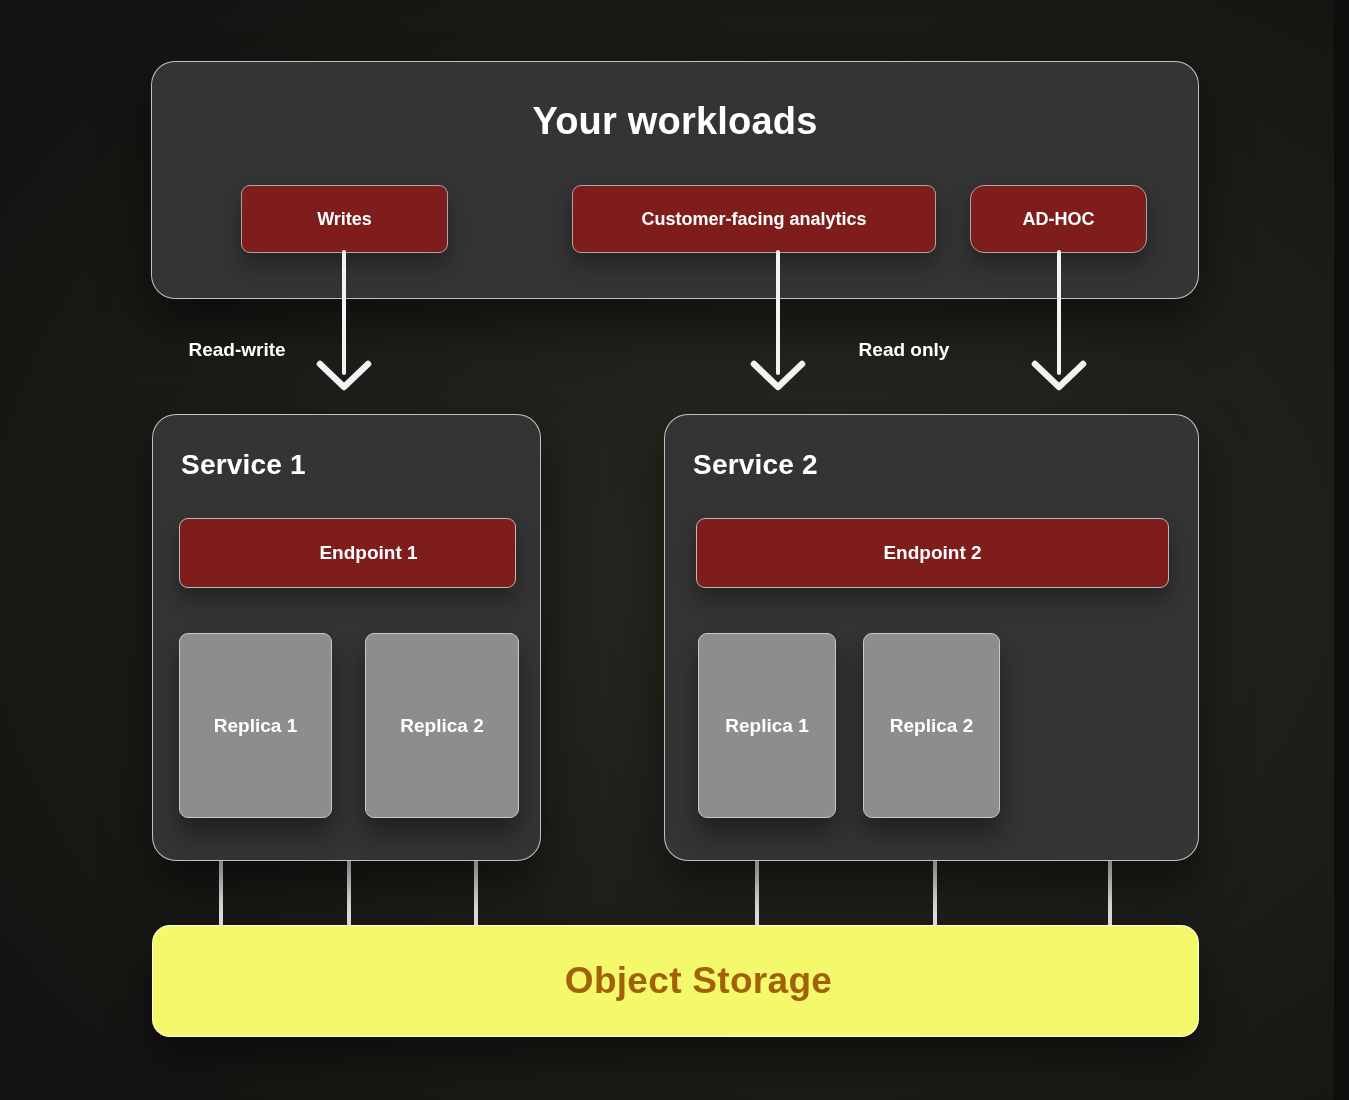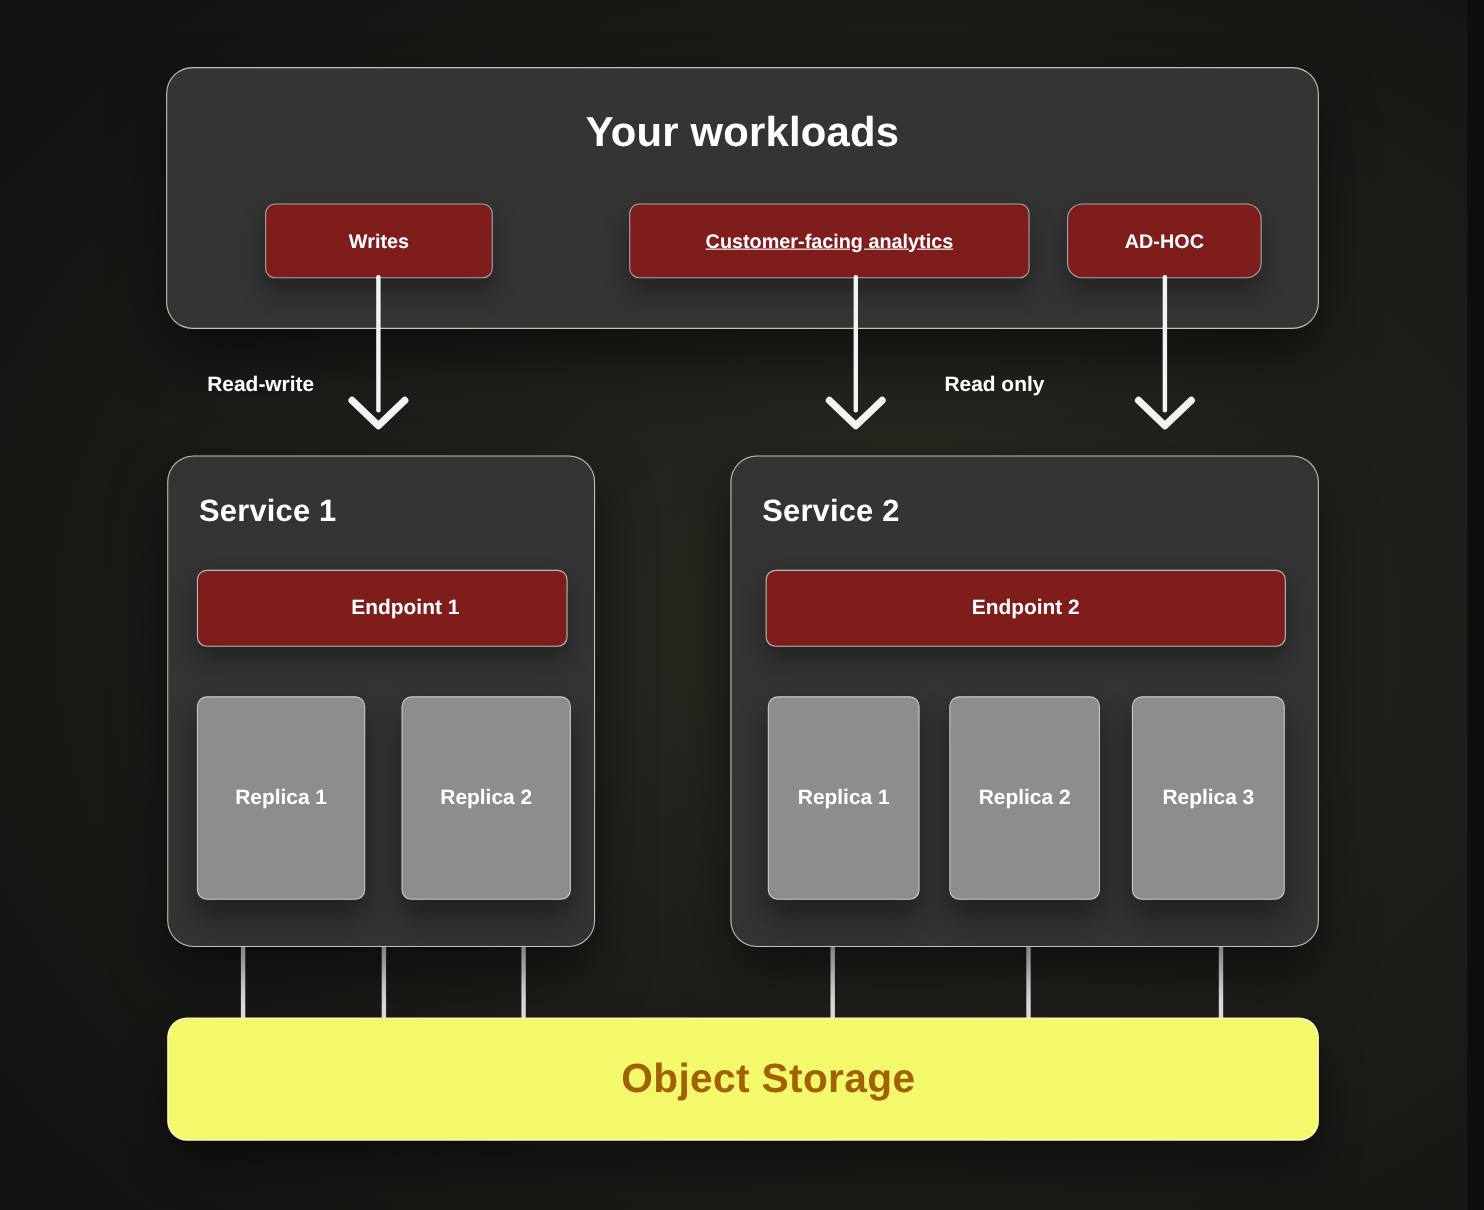--- a/index.html
+++ b/index.html
@@ -107,21 +107,21 @@
   }
 </style>
 </head>
 <body>
 
 <div class="canvas">
 
   <div class="panel" style="left:151px; top:61px; width:1048px; height:238px;">
     <div class="panel-title workloads-title">Your workloads</div>
     <div class="chip" style="left:89px; top:123px; width:207px; height:68px;">Writes</div>
-    <div class="chip" style="left:420px; top:123px; width:364px; height:68px;text-decoration:underline;">Customer-facing analytics</div>
+    <div class="chip" style="left:420px; top:123px; width:364px; height:68px;">Customer-facing analytics</div>
     <div class="chip" style="left:818px; top:123px; width:177px; height:68px;border-radius:14px;">AD-HOC</div>
   </div>
 
   <svg class="overlay" viewBox="0 0 1349 1100">
 
     <g stroke="#f3f3f3" fill="none" stroke-linecap="round" stroke-linejoin="round">
       <path d="M344 252 V 373" stroke-width="4"></path>
       <path d="M320 364 L344 387 L368 364" stroke-width="6.5"></path>
     </g>
 
@@ -156,18 +156,17 @@
     <div class="chip endpoint" style="left:26px; top:103px; width:337px; height:70px;padding-left:42px;">Endpoint 1</div>
     <div class="chip replica" style="left:26px; top:218px; width:153px; height:185px;">Replica 1</div>
     <div class="chip replica" style="left:212px; top:218px; width:154px; height:185px;">Replica 2</div>
   </div>
 
   <div class="panel" style="left:664px; top:414px; width:535px; height:447px;">
     <div class="panel-title service-title">Service 2</div>
     <div class="chip endpoint" style="left:31px; top:103px; width:473px; height:70px;">Endpoint 2</div>
     <div class="chip replica" style="left:33px; top:218px; width:138px; height:185px;">Replica 1</div>
     <div class="chip replica" style="left:198px; top:218px; width:137px; height:185px;">Replica 2</div>
-    <div class="chip replica" style="left:364px; top:218px; width:139px; height:185px;">Replica 3</div>
   </div>
 
   <div class="storage">Object Storage</div>
 
 </div>
 
 </body></html>

